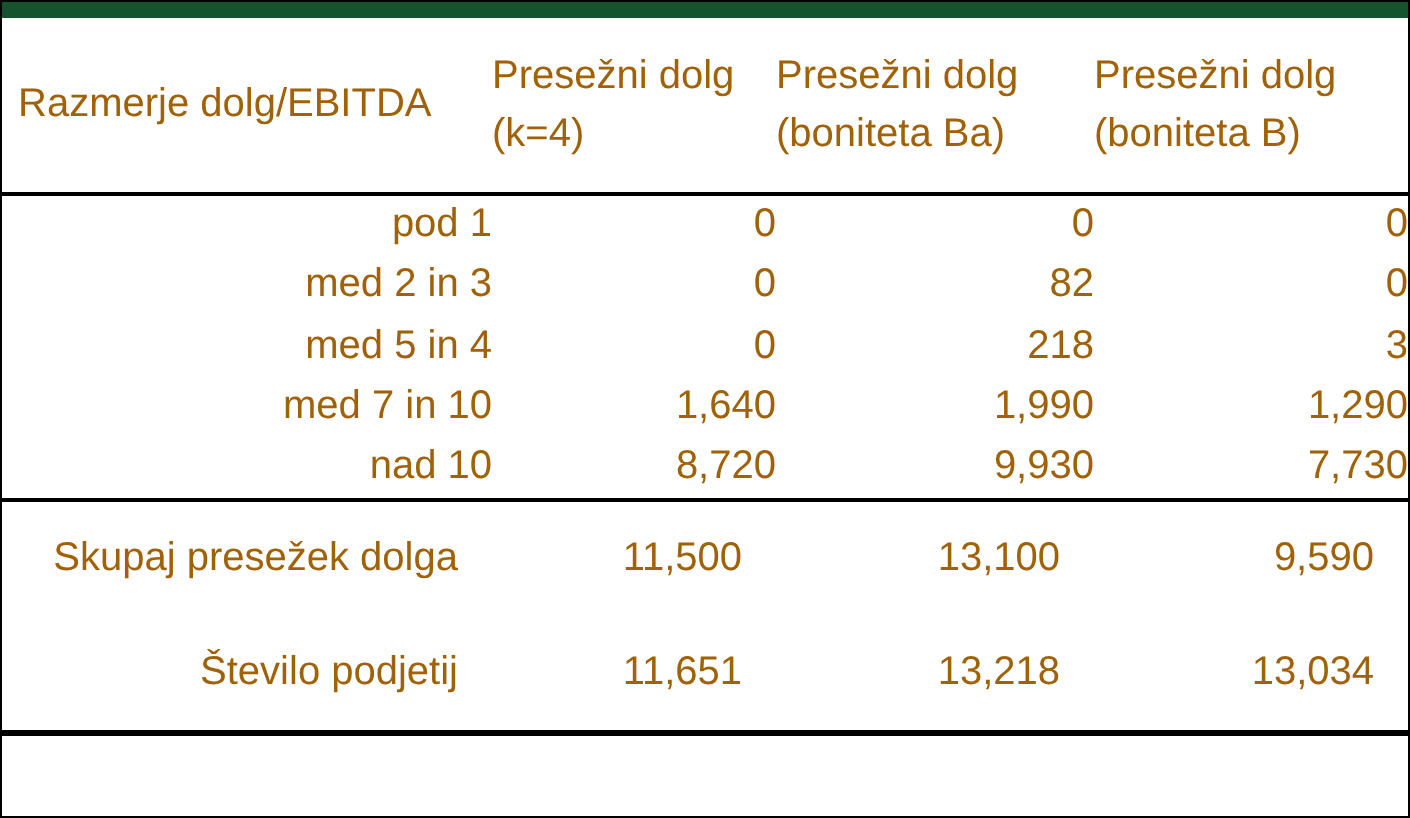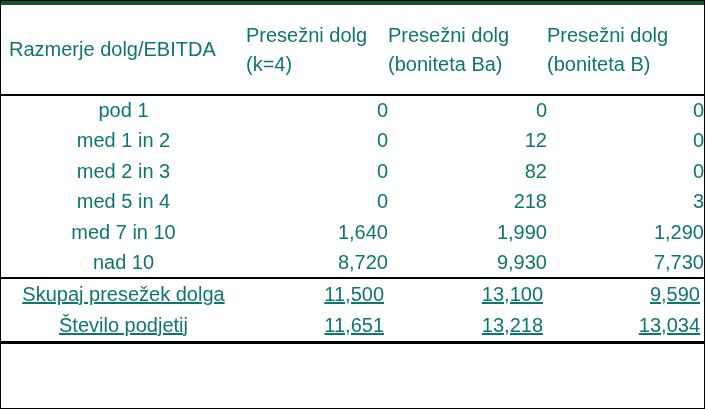--- a/index.html
+++ b/index.html
@@ -10,23 +10,23 @@
     background: #ffffff;
     border: 1px solid #000000;
     overflow: hidden;
     font-family: "Liberation Sans", sans-serif;
     color: #000000;
   }
   table.debt-table {
     width: 703px;
     border-collapse: collapse;
     table-layout: fixed;
-    border-top: 4px solid #14532d;
+    border-top: 8px solid #14532d;
     font-size: 20px;
-    color: #0f766e;
+    color: #a16207;
   }
   col.c-label { width: 245px; }
   col.c-k4    { width: 142px; }
   col.c-ba    { width: 159px; }
   col.c-b     { width: 157px; }
 
   thead th {
     font-weight: normal;
     height: 92px;
     vertical-align: middle;
@@ -38,29 +38,28 @@
   .th-line { line-height: 29px; white-space: nowrap; }
 
   tbody.data-rows td {
     height: 30.5px;
     padding: 0;
     vertical-align: middle;
     white-space: nowrap;
   }
   tbody.totals td {
     height: 27.5px;
-    padding: 4px;
+    padding: 17px;
     vertical-align: middle;
     white-space: nowrap;
-    text-decoration: underline;
   }
   tbody.totals tr:first-child td { border-top: 2px solid #000000; }
   tbody.totals tr:last-child td { border-bottom: 3px solid #000000; }
 
-  td.label { text-align: center; padding-left: 8px; }
+  td.label { text-align: right; padding-left: 8px; }
   td.num   { text-align: right; padding-right: 10px; }
 </style>
 </head>
 <body>
 
 <div class="page">
   <table class="debt-table">
     <colgroup>
       <col class="c-label">
         <col class="c-k4">
@@ -84,26 +83,20 @@
           <div class="th-line">Presežni dolg</div>
           <div class="th-line">(boniteta B)</div>
         </th>
       </tr>
     </thead>
     <tbody class="data-rows">
       <tr>
         <td class="label">pod 1</td>
         <td class="num">0</td>
         <td class="num">0</td>
-        <td class="num">0</td>
-      </tr>
-      <tr>
-        <td class="label">med 1 in 2</td>
-        <td class="num">0</td>
-        <td class="num">12</td>
         <td class="num">0</td>
       </tr>
       <tr>
         <td class="label">med 2 in 3</td>
         <td class="num">0</td>
         <td class="num">82</td>
         <td class="num">0</td>
       </tr>
       <tr>
         <td class="label">med 5 in 4</td>

